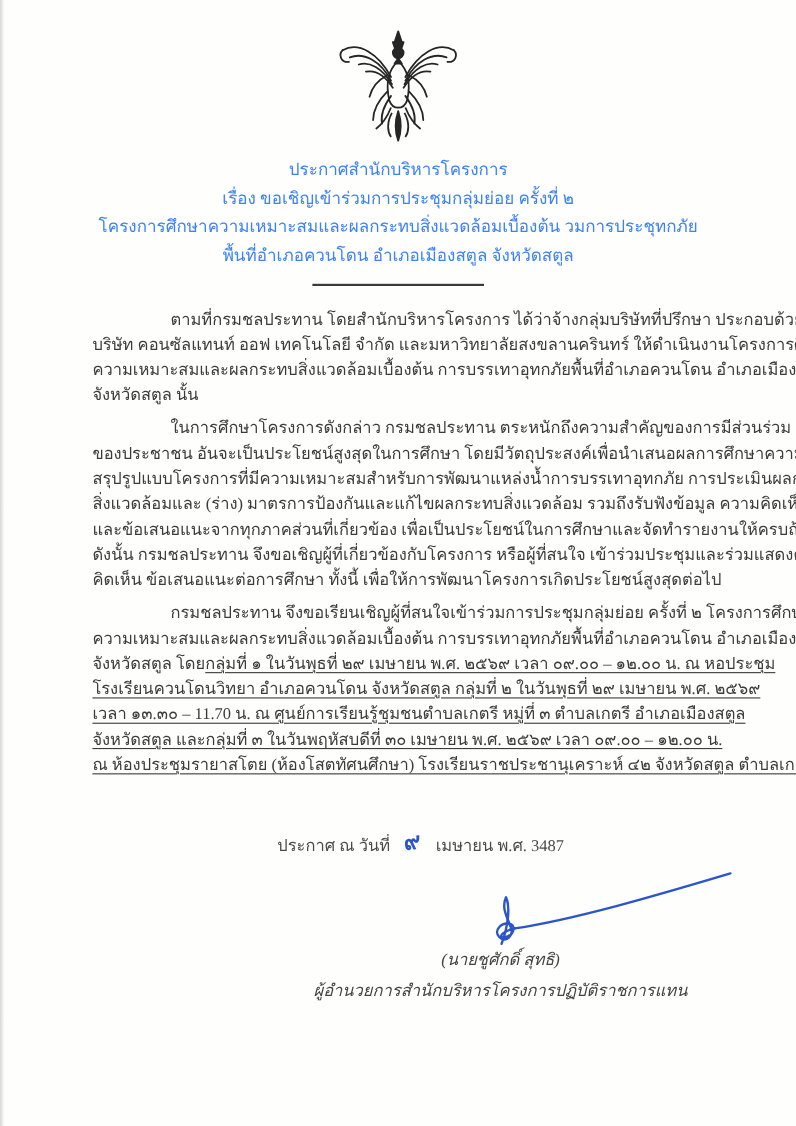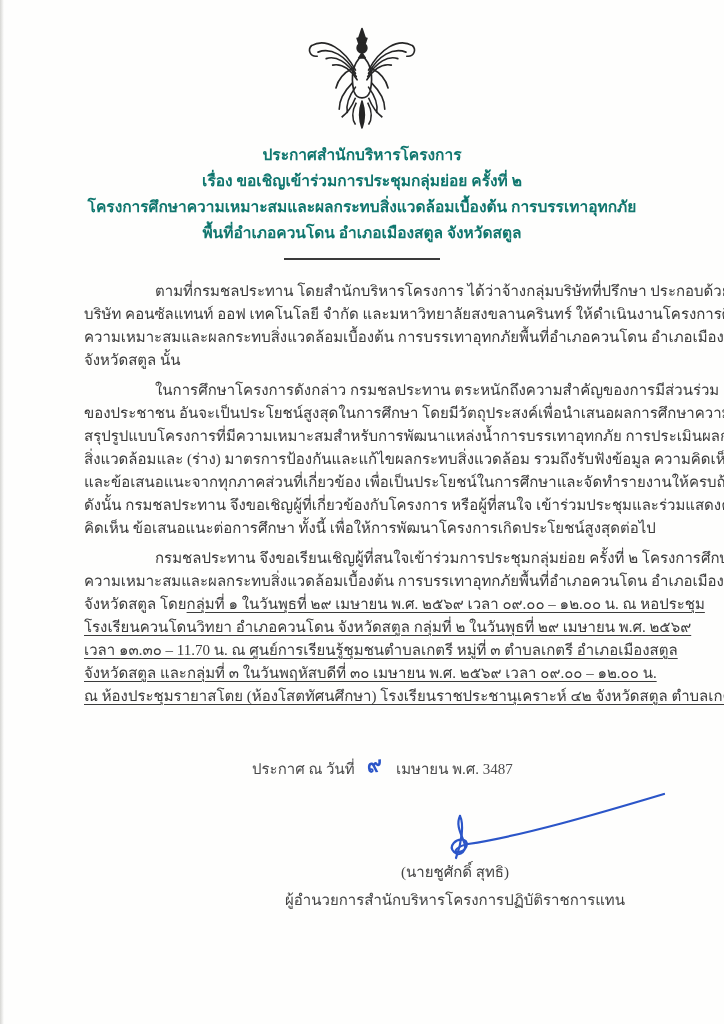--- a/index.html
+++ b/index.html
@@ -5,37 +5,37 @@
   html,body{margin:0;padding:0;background:#e8e8e6;}
   .page{
     position:relative;width:724px;height:1024px;background:#fefefd;
     font-family:"Liberation Serif","DejaVu Sans",serif;
     color:#3b3b3b;overflow:hidden;
   }
   .scan-edge{position:absolute;left:0;top:0;width:4px;height:100%;
     background:linear-gradient(90deg,#c6c6c2,rgba(255,255,255,0));opacity:.7;}
   .emblem{position:absolute;left:305px;top:24px;width:114px;height:110px;}
   .title-block{position:absolute;left:40px;right:40px;top:142px;text-align:center;}
-  .title-line{font-weight:bold;color:#0f766e;font-size:15.5px;line-height:26px;}
+  .title-line{font-weight:normal;color:#3b82f6;font-size:15.5px;line-height:26px;}
   .rule{position:absolute;left:284px;top:258px;width:156px;height:2px;background:#3a3a3a;}
   .body{position:absolute;left:84px;right:82px;top:280px;font-size:15px;}
   .para{margin:0 0 7px 0;}
   .bline{line-height:23px;white-space:nowrap;}
   .indent{padding-left:71px;}
   .u{text-decoration:underline;text-underline-offset:3px;text-decoration-thickness:1.3px;}
   .date-line{position:absolute;left:252px;top:750px;font-size:15px;color:#4a4a4a;white-space:nowrap;}
   .hand-day{display:inline-block;color:#2b55c8;font-size:21px;font-weight:bold;
     transform:rotate(-6deg) translateY(-2px);margin:0 14px 0 12px;
     font-family:"DejaVu Sans","Liberation Serif",sans-serif;}
   .sig-svg{position:absolute;left:372px;top:786px;}
   .sig-block{position:absolute;left:240px;width:430px;text-align:center;font-size:15px;color:#434343;}
   .sig-name{top:860px;}
   .sig-pos1{top:888px;}
   .sig-pos2{top:915px;}
-  .abs{position:absolute;}
+  .abs{position:absolute;font-style:italic;}
 </style>
 </head>
 <body>
 
 <div class="page">
   <div class="scan-edge"></div>
 
   <svg class="emblem" viewBox="0 0 140 130" xmlns="http://www.w3.org/2000/svg">
     <g stroke="#262626" fill="none" stroke-width="2" stroke-linecap="round">
 
@@ -74,21 +74,21 @@
 
       <path d="M70,92 C66,104 66,114 70,125 C74,114 74,104 70,92 Z" fill="#262626"></path>
       <path d="M63,94 C57,105 58,115 62,121" fill="none"></path>
       <path d="M77,94 C83,105 82,115 78,121" fill="none"></path>
     </g>
   </svg>
 
   <div class="title-block">
     <div class="title-line">ประกาศสำนักบริหารโครงการ</div>
     <div class="title-line">เรื่อง ขอเชิญเข้าร่วมการประชุมกลุ่มย่อย ครั้งที่ ๒</div>
-    <div class="title-line">โครงการศึกษาความเหมาะสมและผลกระทบสิ่งแวดล้อมเบื้องต้น การบรรเทาอุทกภัย</div>
+    <div class="title-line">โครงการศึกษาความเหมาะสมและผลกระทบสิ่งแวดล้อมเบื้องต้น วมการประชุทกภัย</div>
     <div class="title-line">พื้นที่อำเภอควนโดน อำเภอเมืองสตูล จังหวัดสตูล</div>
   </div>
 
   <div class="rule"></div>
 
   <div class="body">
 
     <div class="para">
       <div class="bline indent">ตามที่กรมชลประทาน โดยสำนักบริหารโครงการ ได้ว่าจ้างกลุ่มบริษัทที่ปรึกษา ประกอบด้วย</div>
       <div class="bline">บริษัท คอนซัลแทนท์ ออฟ เทคโนโลยี จำกัด และมหาวิทยาลัยสงขลานครินทร์ ให้ดำเนินงานโครงการศึกษา</div>

